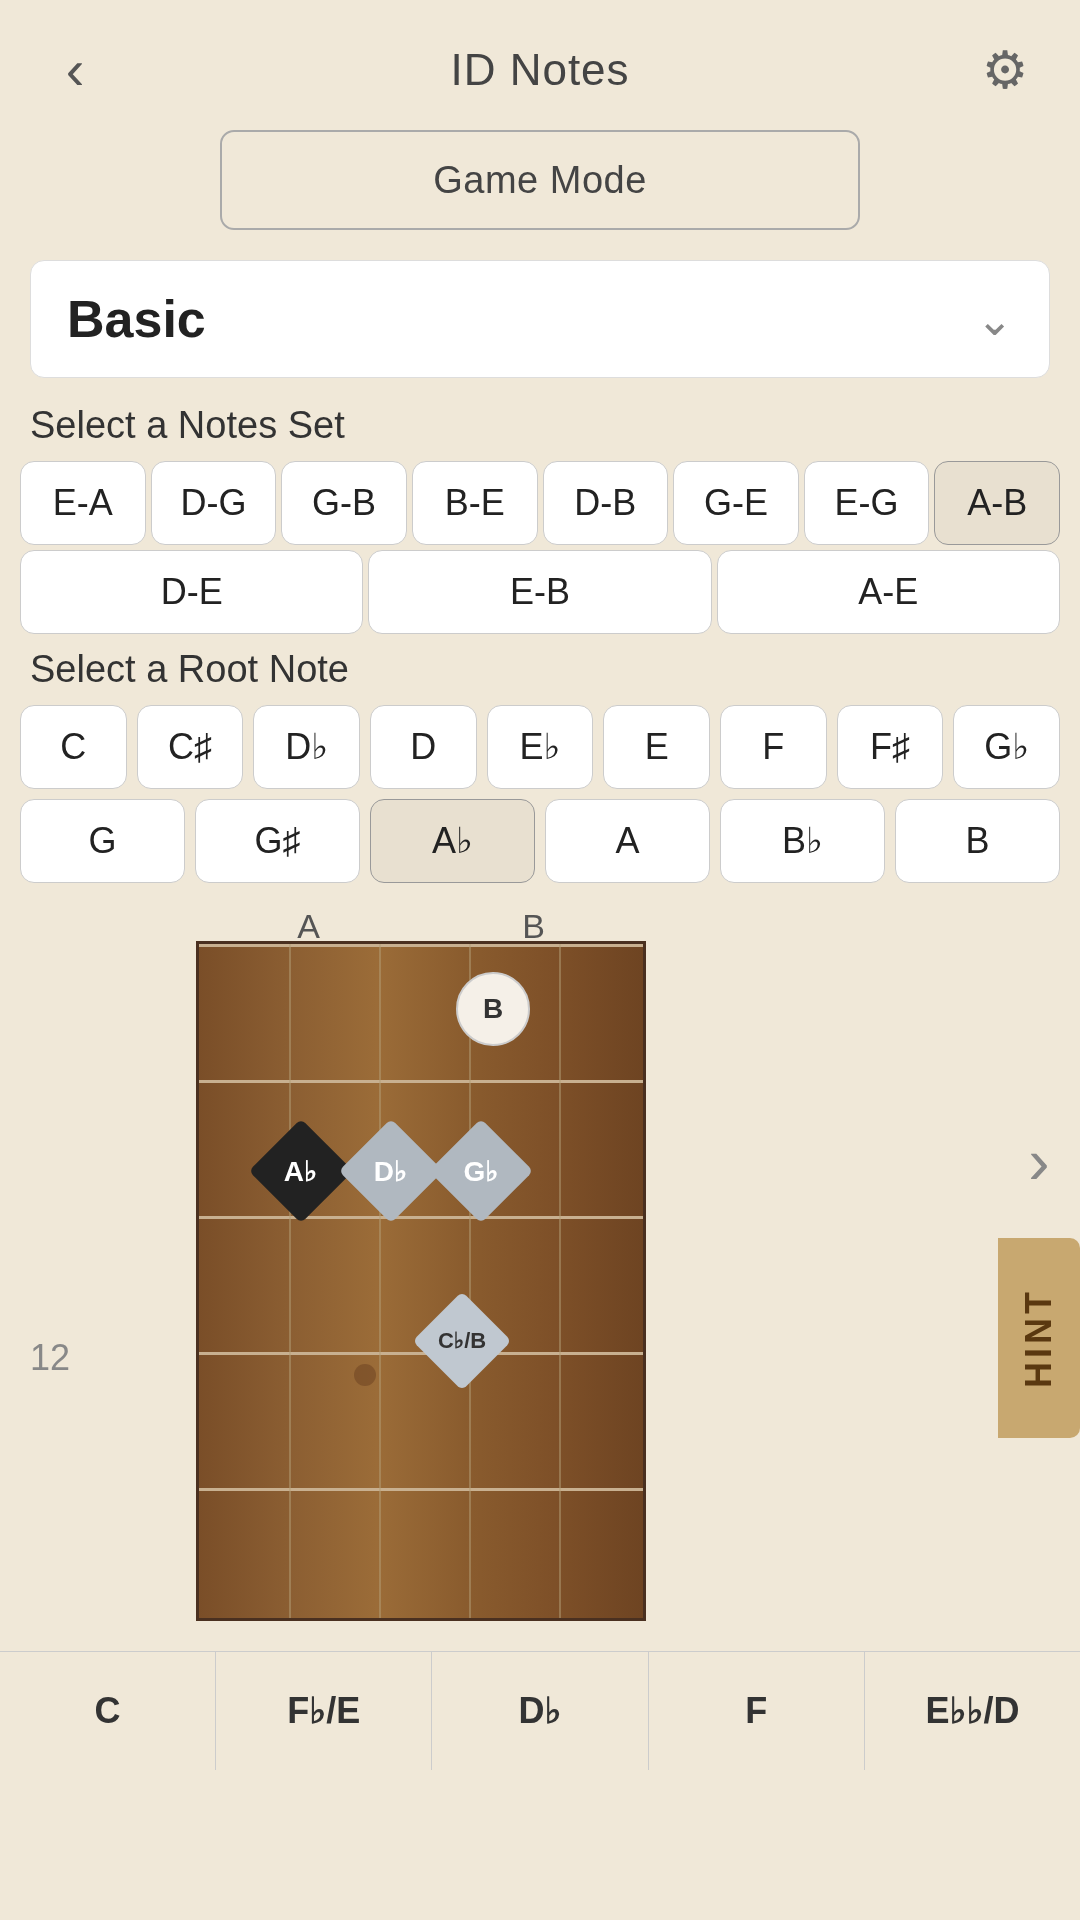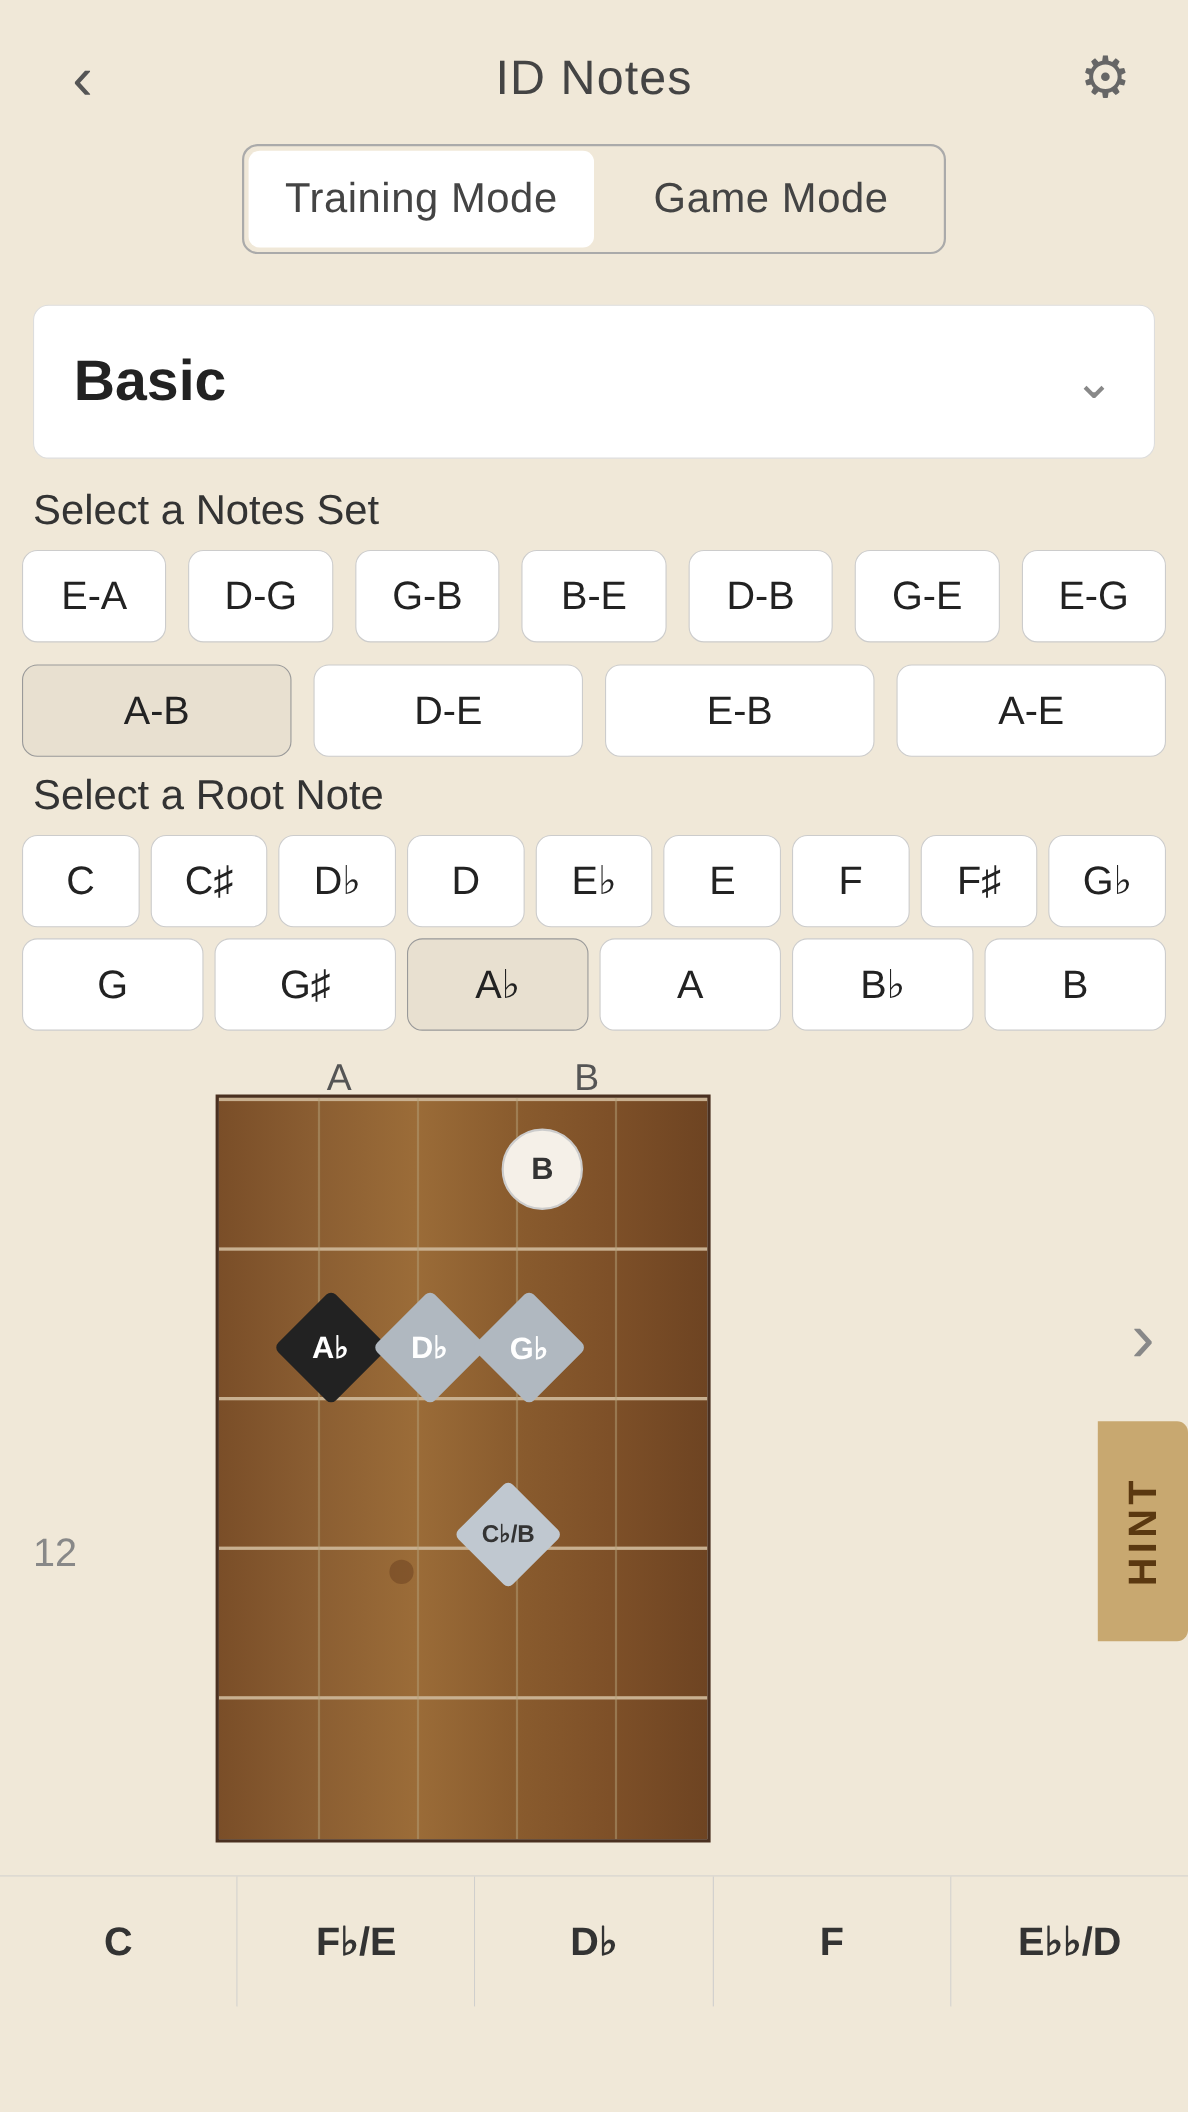--- a/index.html
+++ b/index.html
@@ -71,24 +71,24 @@
       letter-spacing: 0.5px;
     }
     .mode-btn.active {
       background: #fff;
       border-radius: 10px;
       margin: 4px;
     }
 
     
     .dropdown-container {
-      margin: 26px 30px 16px 30px;
+      margin: 10px 30px 16px 30px;
       background: #fff;
       border-radius: 14px;
-      padding: 39px 36px;
+      padding: 28px 36px;
       display: flex;
       align-items: center;
       justify-content: space-between;
       border: 1px solid #ddd;
       cursor: pointer;
     }
     .dropdown-label {
       font-size: 52px;
       font-weight: 600;
       color: #222;
@@ -104,21 +104,22 @@
       color: #333;
       margin: 10px 30px 14px 30px;
       font-weight: 400;
     }
 
     
     .button-grid {
       display: flex;
       flex-wrap: wrap;
       margin: 0 20px 4px 20px;
-      gap: 20px;
+      gap: 5px;
+      justify-content: center;
     }
     .grid-btn {
       background: #fff;
       border: 1.5px solid #ccc;
       border-radius: 14px;
       font-size: 36px;
       font-weight: 500;
       color: #222;
       padding: 20px 28px;
       cursor: pointer;
@@ -335,21 +336,20 @@
 </head>
 <body>
 
 <div class="header">
   <span class="back-btn">‹</span>
   <span class="header-title">ID Notes</span>
   <span class="gear-btn">⚙</span>
 </div>
 
 <div class="mode-toggle">
-  <button class="mode-btn active">Training Mode</button>
   <button class="mode-btn">Game Mode</button>
 </div>
 
 <div class="dropdown-container">
   <span class="dropdown-label">Basic</span>
   <span class="dropdown-arrow">⌄</span>
 </div>
 
 <div class="section-label">Select a Notes Set</div>
 <div class="button-grid" id="string-set-grid">

